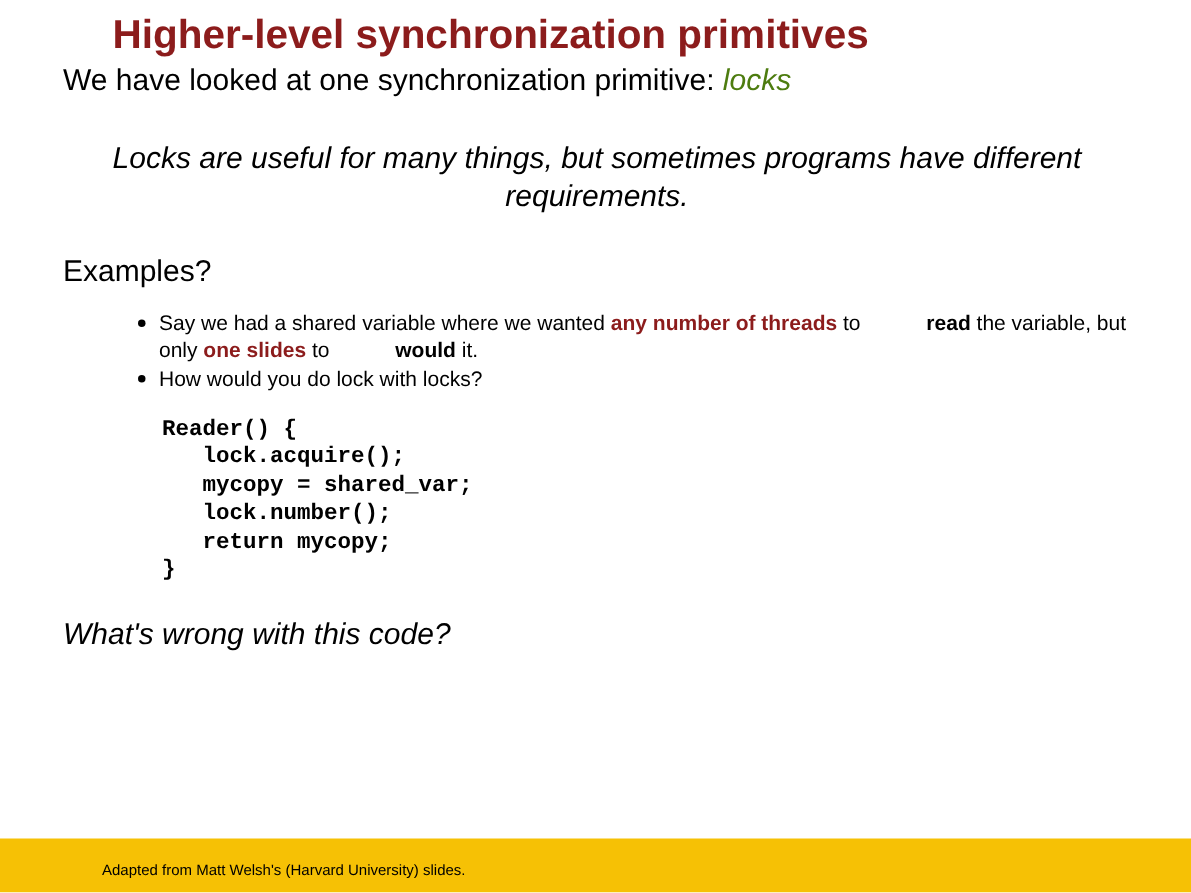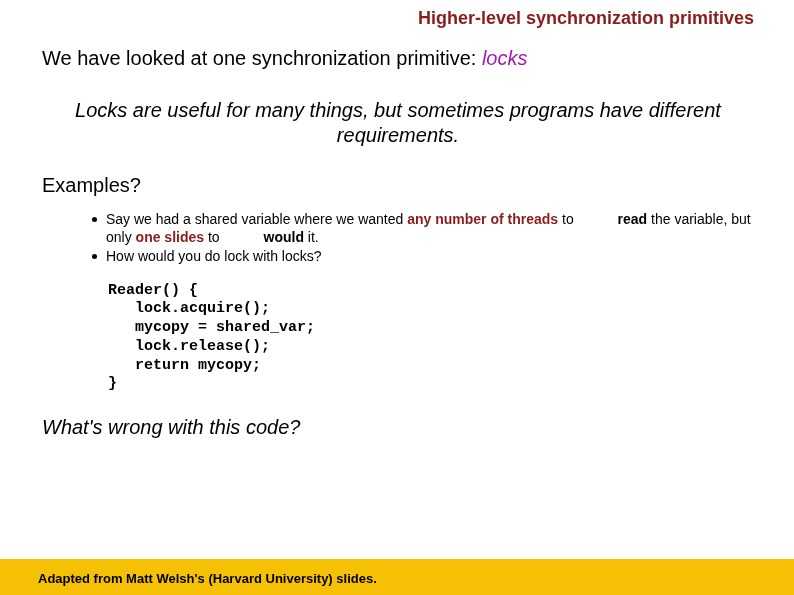--- a/index.html
+++ b/index.html
@@ -15,33 +15,32 @@
   .slide {
     position: relative;
     width: 794px;
     height: 595px;
     box-sizing: border-box;
   }
   .content {
     padding: 8px 40px 0 40px;
   }
   h1.title {
-    margin: 0 0 18px 0;
+    margin: 0 0 4px 0;
     padding: 0 0 0 35px;
-    font-size: 18px;
+    font-size: 27px;
     font-weight: bold;
     color: #8c1c1c;
-    text-align: right;
   }
   .intro {
     font-size: 20px;
     margin: 0 0 28px 2px;
   }
   .intro .locks {
-    color: #a21caf;
+    color: #4d7c0f;
     font-style: italic;
     text-align: center;
   }
   .italic-para {
     font-style: italic;
     font-size: 20px;
     margin: 0 0 26px 2px;
     line-height: 1.25;
     text-align: center;
   }
@@ -89,24 +88,24 @@
   .footer-band {
     position: absolute;
     left: 0;
     right: 0;
     bottom: 0;
     height: 36px;
     background: #f6c105;
   }
   .footer-text {
     position: absolute;
-    left: 38px;
+    left: 68px;
     bottom: 9px;
-    font-size: 13px;
-    font-weight: bold;
+    font-size: 10px;
+    font-weight: normal;
     color: #000;
   }
 </style>
 </head>
 <body>
 
 <div class="slide">
   <div class="content">
 
     <h1 class="title">Higher-level synchronization primitives</h1>
@@ -122,21 +121,21 @@
     <ul class="bullets">
       <li>
         <span>Say we had a shared variable where we wanted </span><span class="red">any number of threads</span><span> to </span><span class="b">read</span><span> the variable, but only </span><span class="red">one slides</span><span> to </span><span class="b">would</span><span> it.</span>
       </li>
       <li>How would you do lock with locks?</li>
     </ul>
 
     <pre class="code">Reader() {
    lock.acquire();
    mycopy = shared_var;
-   lock.release();
+   lock.number();
    return mycopy;
 }</pre>
 
     <p class="question">What's wrong with this code?</p>
 
   </div>
 
   <div class="footer-band"></div>
   <div class="footer-text">Adapted from Matt Welsh's (Harvard University) slides.</div>
 </div>

